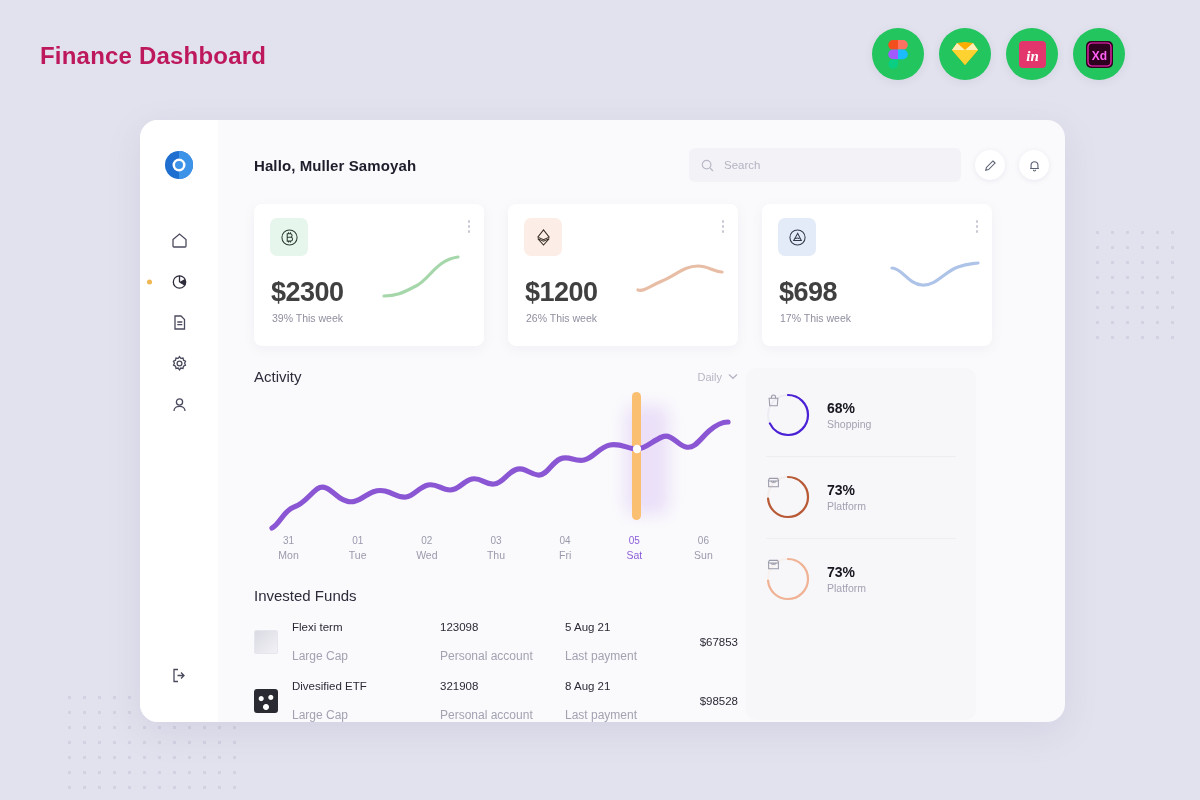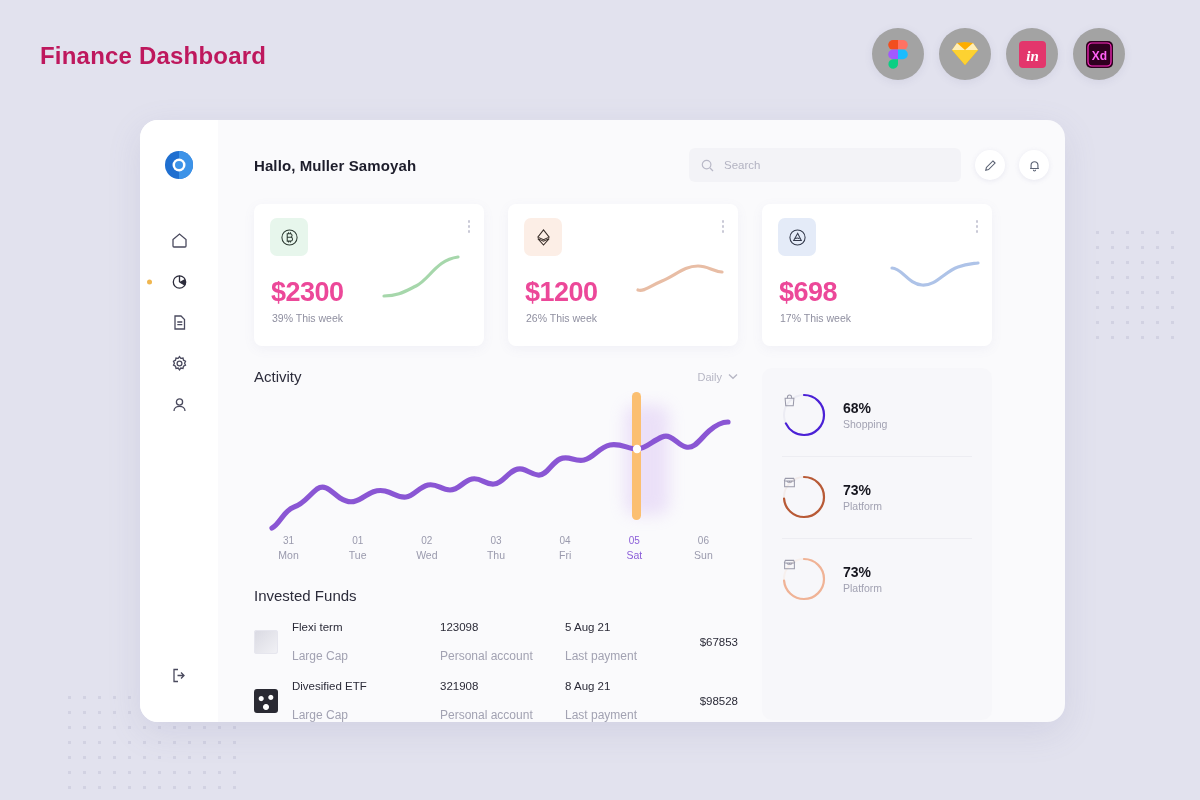--- a/index.html
+++ b/index.html
@@ -29,21 +29,21 @@
     position:absolute; left:40px; top:42px;
     font-size:24px; font-weight:700; color:#be185d;
     letter-spacing:.2px;
   }
   #tool-badges {
     position:absolute; right:75px; top:28px;
     display:flex; gap:15px;
   }
   .badge {
     width:52px; height:52px; border-radius:50%;
-    background:#a3a3a3; display:flex; align-items:center; justify-content:center;
+    background:#22c55e; display:flex; align-items:center; justify-content:center;
     box-shadow:0 2px 8px rgba(90,90,140,.10);
   }
 
   
   #dashboard {
     position:absolute; left:140px; top:120px;
     width:925px; height:602px;
     background:#fafafc;
     border-radius:18px;
     box-shadow:0 10px 34px rgba(110,110,160,.14);
@@ -109,30 +109,30 @@
     width:38px; height:38px; border-radius:7px;
     display:flex; align-items:center; justify-content:center;
   }
   .kebab { position:absolute; right:14px; top:16px; cursor:pointer; }
   .kebab span {
     display:block; width:2.5px; height:2.5px; border-radius:50%;
     background:#c9c9d6; margin-bottom:2.5px;
   }
   .stat-amount {
     position:absolute; left:17px; bottom:38px;
-    font-size:27px; font-weight:700; color:#ec4899; letter-spacing:-.5px;
+    font-size:27px; font-weight:700; color:#404040; letter-spacing:-.5px;
   }
   .stat-sub {
     position:absolute; left:18px; bottom:22px;
     font-size:10.5px; color:#8f8fa0;
   }
   .spark { position:absolute; right:10px; bottom:44px; }
 
   
-  #content-row { display:flex; gap:24px; margin-top:22px; }
+  #content-row { display:flex; gap:8px; margin-top:22px; }
   #left-col { width:484px; }
   #right-col { width:230px; }
 
   
   #activity-head { display:flex; align-items:center; }
   #activity-title { font-size:15px; color:#2c2c3b; }
   #activity-filter {
     margin-left:auto; display:flex; align-items:center; gap:6px;
     font-size:11px; color:#b6b6c4; cursor:pointer;
   }

